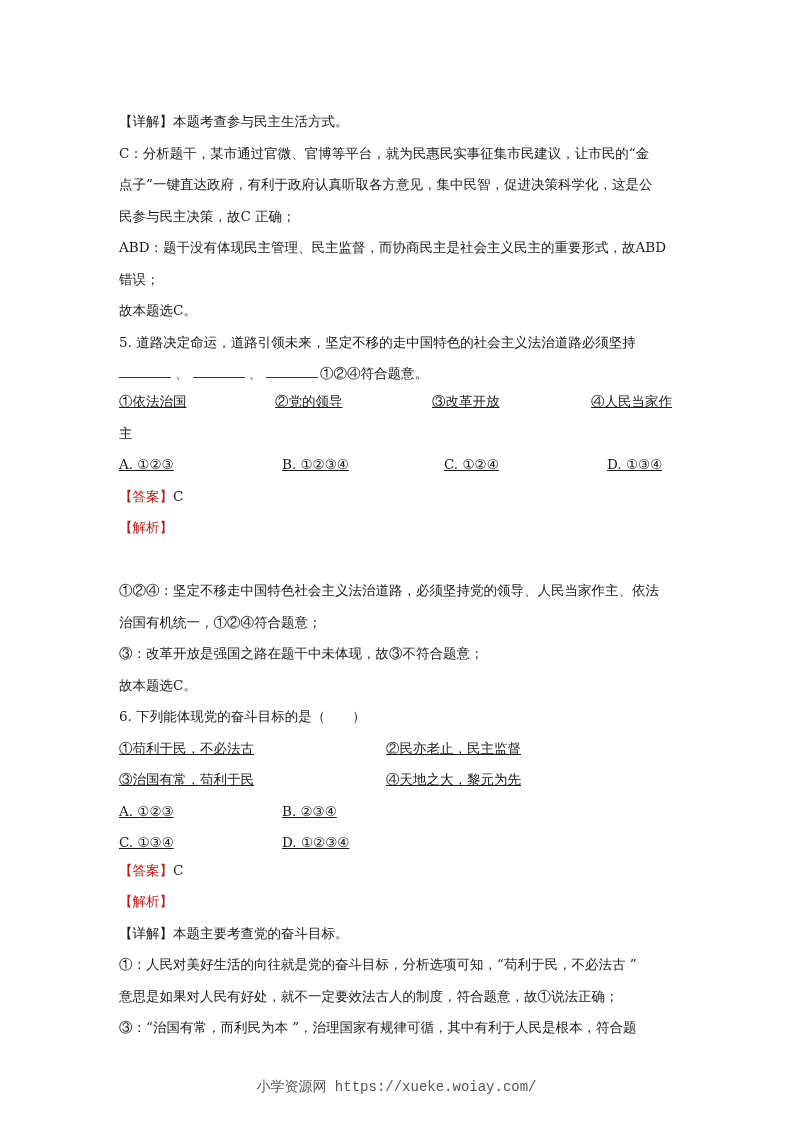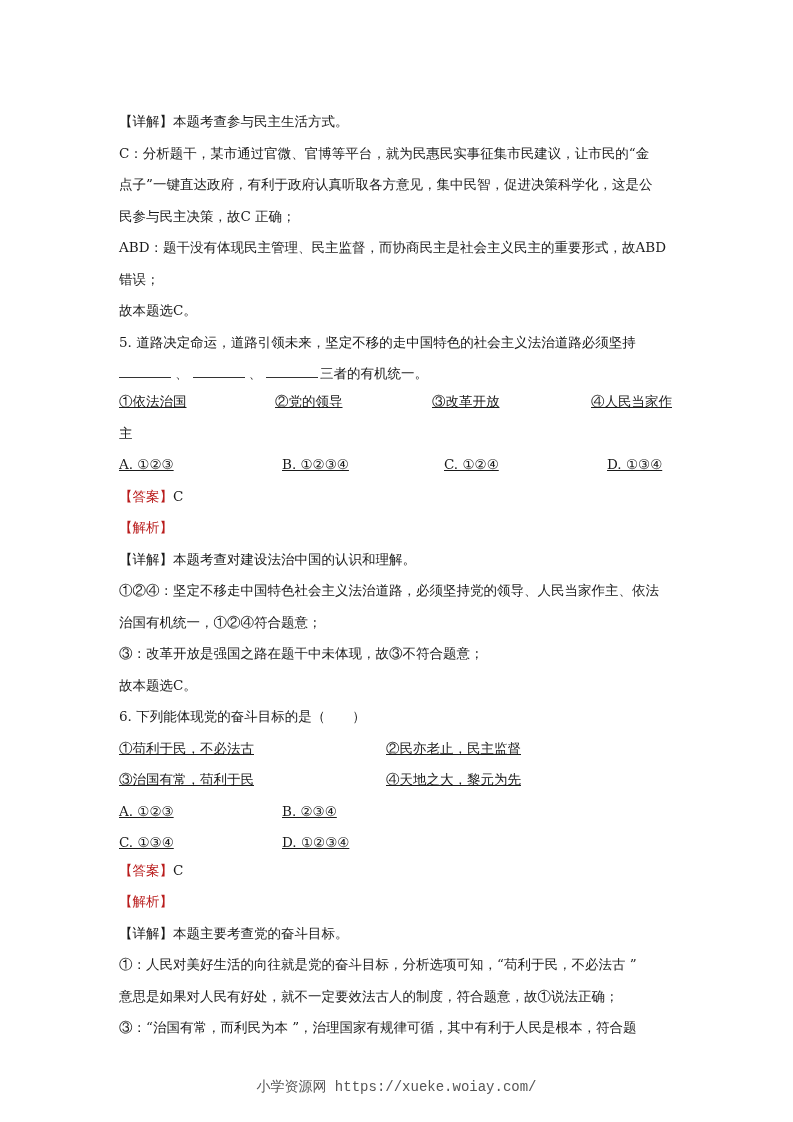--- a/index.html
+++ b/index.html
@@ -24,38 +24,35 @@
   </div>
   <div class="line" style="top:136px">C：分析题干，某市通过官微、官博等平台，就为民惠民实事征集市民建议，让市民的“金</div>
   <div class="line" style="top:167px">点子”一键直达政府，有利于政府认真听取各方意见，集中民智，促进决策科学化，这是公</div>
   <div class="line" style="top:199px">民参与民主决策，故C 正确；</div>
   <div class="line" style="top:230px">ABD：题干没有体现民主管理、民主监督，而协商民主是社会主义民主的重要形式，故ABD</div>
   <div class="line" style="top:262px">错误；</div>
   <div class="line" style="top:293px">故本题选C。</div>
 
   <div class="line" style="top:325px">5. 道路决定命运，道路引领未来，坚定不移的走中国特色的社会主义法治道路必须坚持</div>
   <div class="line" style="top:356px">
-    <span class="blank"></span><span class="sep">、</span><span class="blank"></span><span class="sep">、</span><span class="blank"></span><span>三者的有机统一。</span>
+    <span class="blank"></span><span class="sep">、</span><span class="blank"></span><span class="sep">、</span><span class="blank"></span><span>①②④符合题意。</span>
   </div>
   <div class="opt" style="top:384px; left:119px">①依法治国</div>
   <div class="opt" style="top:384px; left:275px">②党的领导</div>
   <div class="opt" style="top:384px; left:432px">③改革开放</div>
   <div class="opt" style="top:384px; left:591px">④人民当家作</div>
   <div class="line" style="top:416px">主</div>
   <div class="opt" style="top:447px; left:119px">A. ①②③</div>
   <div class="opt" style="top:447px; left:282px">B. ①②③④</div>
   <div class="opt" style="top:447px; left:444px">C. ①②④</div>
   <div class="opt" style="top:447px; left:607px">D. ①③④</div>
   <div class="line" style="top:479px">
     <span class="tag-blue">【答案】</span><span>C</span>
   </div>
   <div class="line tag-blue" style="top:510px">【解析】</div>
-  <div class="line" style="top:542px">
-    <span>【详解】</span><span>本题考查对建设法治中国的认识和理解。</span>
-  </div>
   <div class="line" style="top:573px">①②④：坚定不移走中国特色社会主义法治道路，必须坚持党的领导、人民当家作主、依法</div>
   <div class="line" style="top:605px">治国有机统一，①②④符合题意；</div>
   <div class="line" style="top:636px">③：改革开放是强国之路在题干中未体现，故③不符合题意；</div>
   <div class="line" style="top:668px">故本题选C。</div>
 
   <div class="line" style="top:699px">6. 下列能体现党的奋斗目标的是（　　）</div>
   <div class="opt" style="top:731px; left:119px">①苟利于民，不必法古</div>
   <div class="opt" style="top:731px; left:386px">②民亦老止，民主监督</div>
   <div class="opt" style="top:762px; left:119px">③治国有常，苟利于民</div>
   <div class="opt" style="top:762px; left:386px">④天地之大，黎元为先</div>

